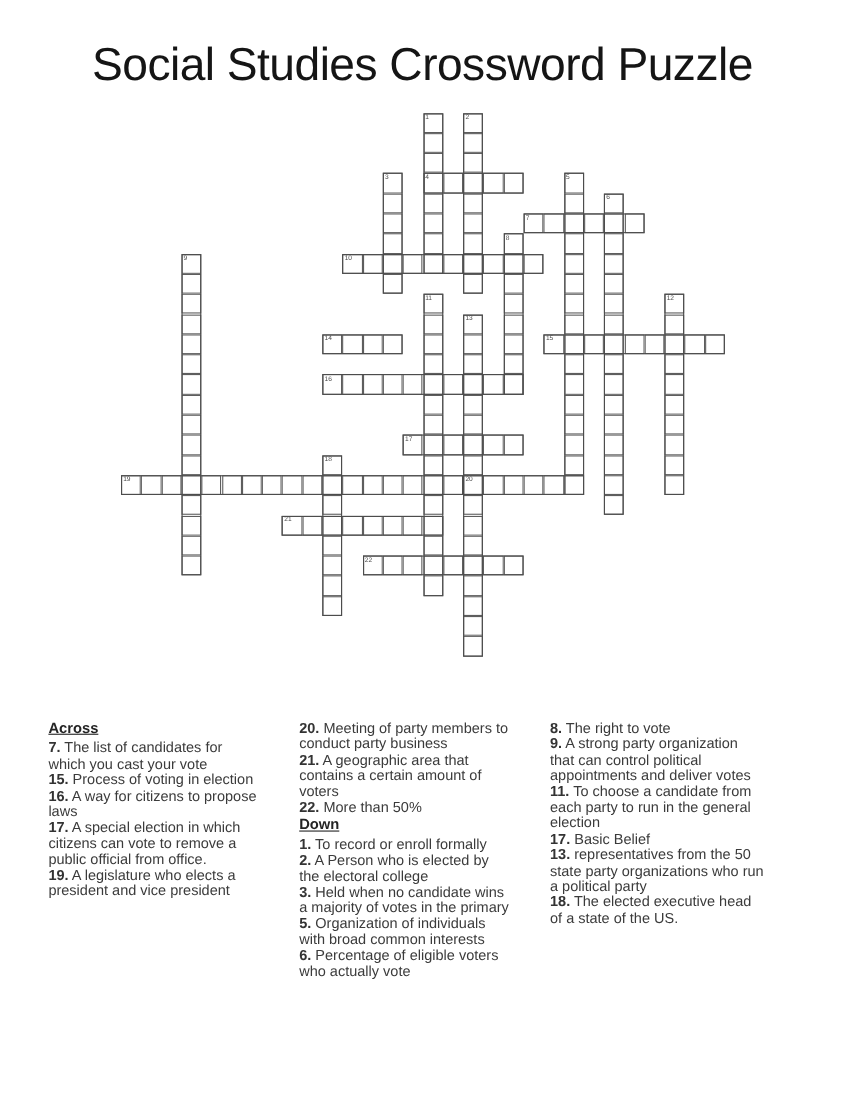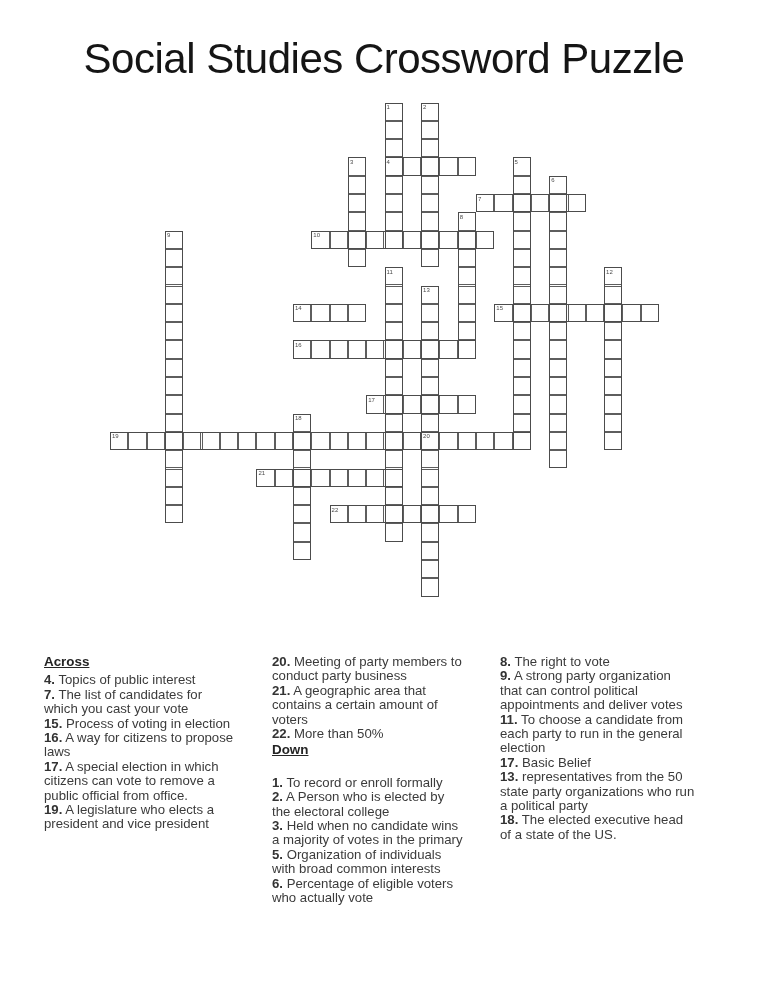--- a/index.html
+++ b/index.html
@@ -59,21 +59,21 @@
   }
   .clue-heading {
     font-weight: bold;
     text-decoration: underline;
     font-size: 13.4px;
     color: #242424;
     margin: 0 0 4px 0;
   }
   .clue-heading.mid {
     margin-top: 2px;
-    margin-bottom: 18px;
+    margin-bottom: 3px;
   }
   .clue {
     margin: 0;
     white-space: pre-line;
   }
   .clue b {
     color: #333333;
   }
 </style>
 </head>
@@ -338,21 +338,20 @@
     <div class="wordbox" style="left: 366.2px; top: 395.3px; width: 109.8px; height: 18.3px;"></div>
     <div class="wordbox" style="left: 293px; top: 413.6px; width: 18.3px; height: 146.4px;"></div>
     <div class="wordbox" style="left: 110px; top: 431.9px; width: 311.1px; height: 18.3px;"></div>
     <div class="wordbox" style="left: 421.1px; top: 431.9px; width: 109.8px; height: 18.3px;"></div>
     <div class="wordbox" style="left: 256.4px; top: 468.5px; width: 146.4px; height: 18.3px;"></div>
     <div class="wordbox" style="left: 329.6px; top: 505.1px; width: 146.4px; height: 18.3px;"></div>
   </div>
 
 <div class="clue-col" style="left:44px" id="clue-col-1">
     <div class="clue-heading">Across</div>
-    <p class="clue"><b>4.</b><span> Topics of public interest</span></p>
     <p class="clue"><b>7.</b><span> The list of candidates for
 which you cast your vote</span></p>
     <p class="clue"><b>15.</b><span> Process of voting in election</span></p>
     <p class="clue"><b>16.</b><span> A way for citizens to propose
 laws</span></p>
     <p class="clue"><b>17.</b><span> A special election in which
 citizens can vote to remove a
 public official from office.</span></p>
     <p class="clue"><b>19.</b><span> A legislature who elects a
 president and vice president</span></p>

